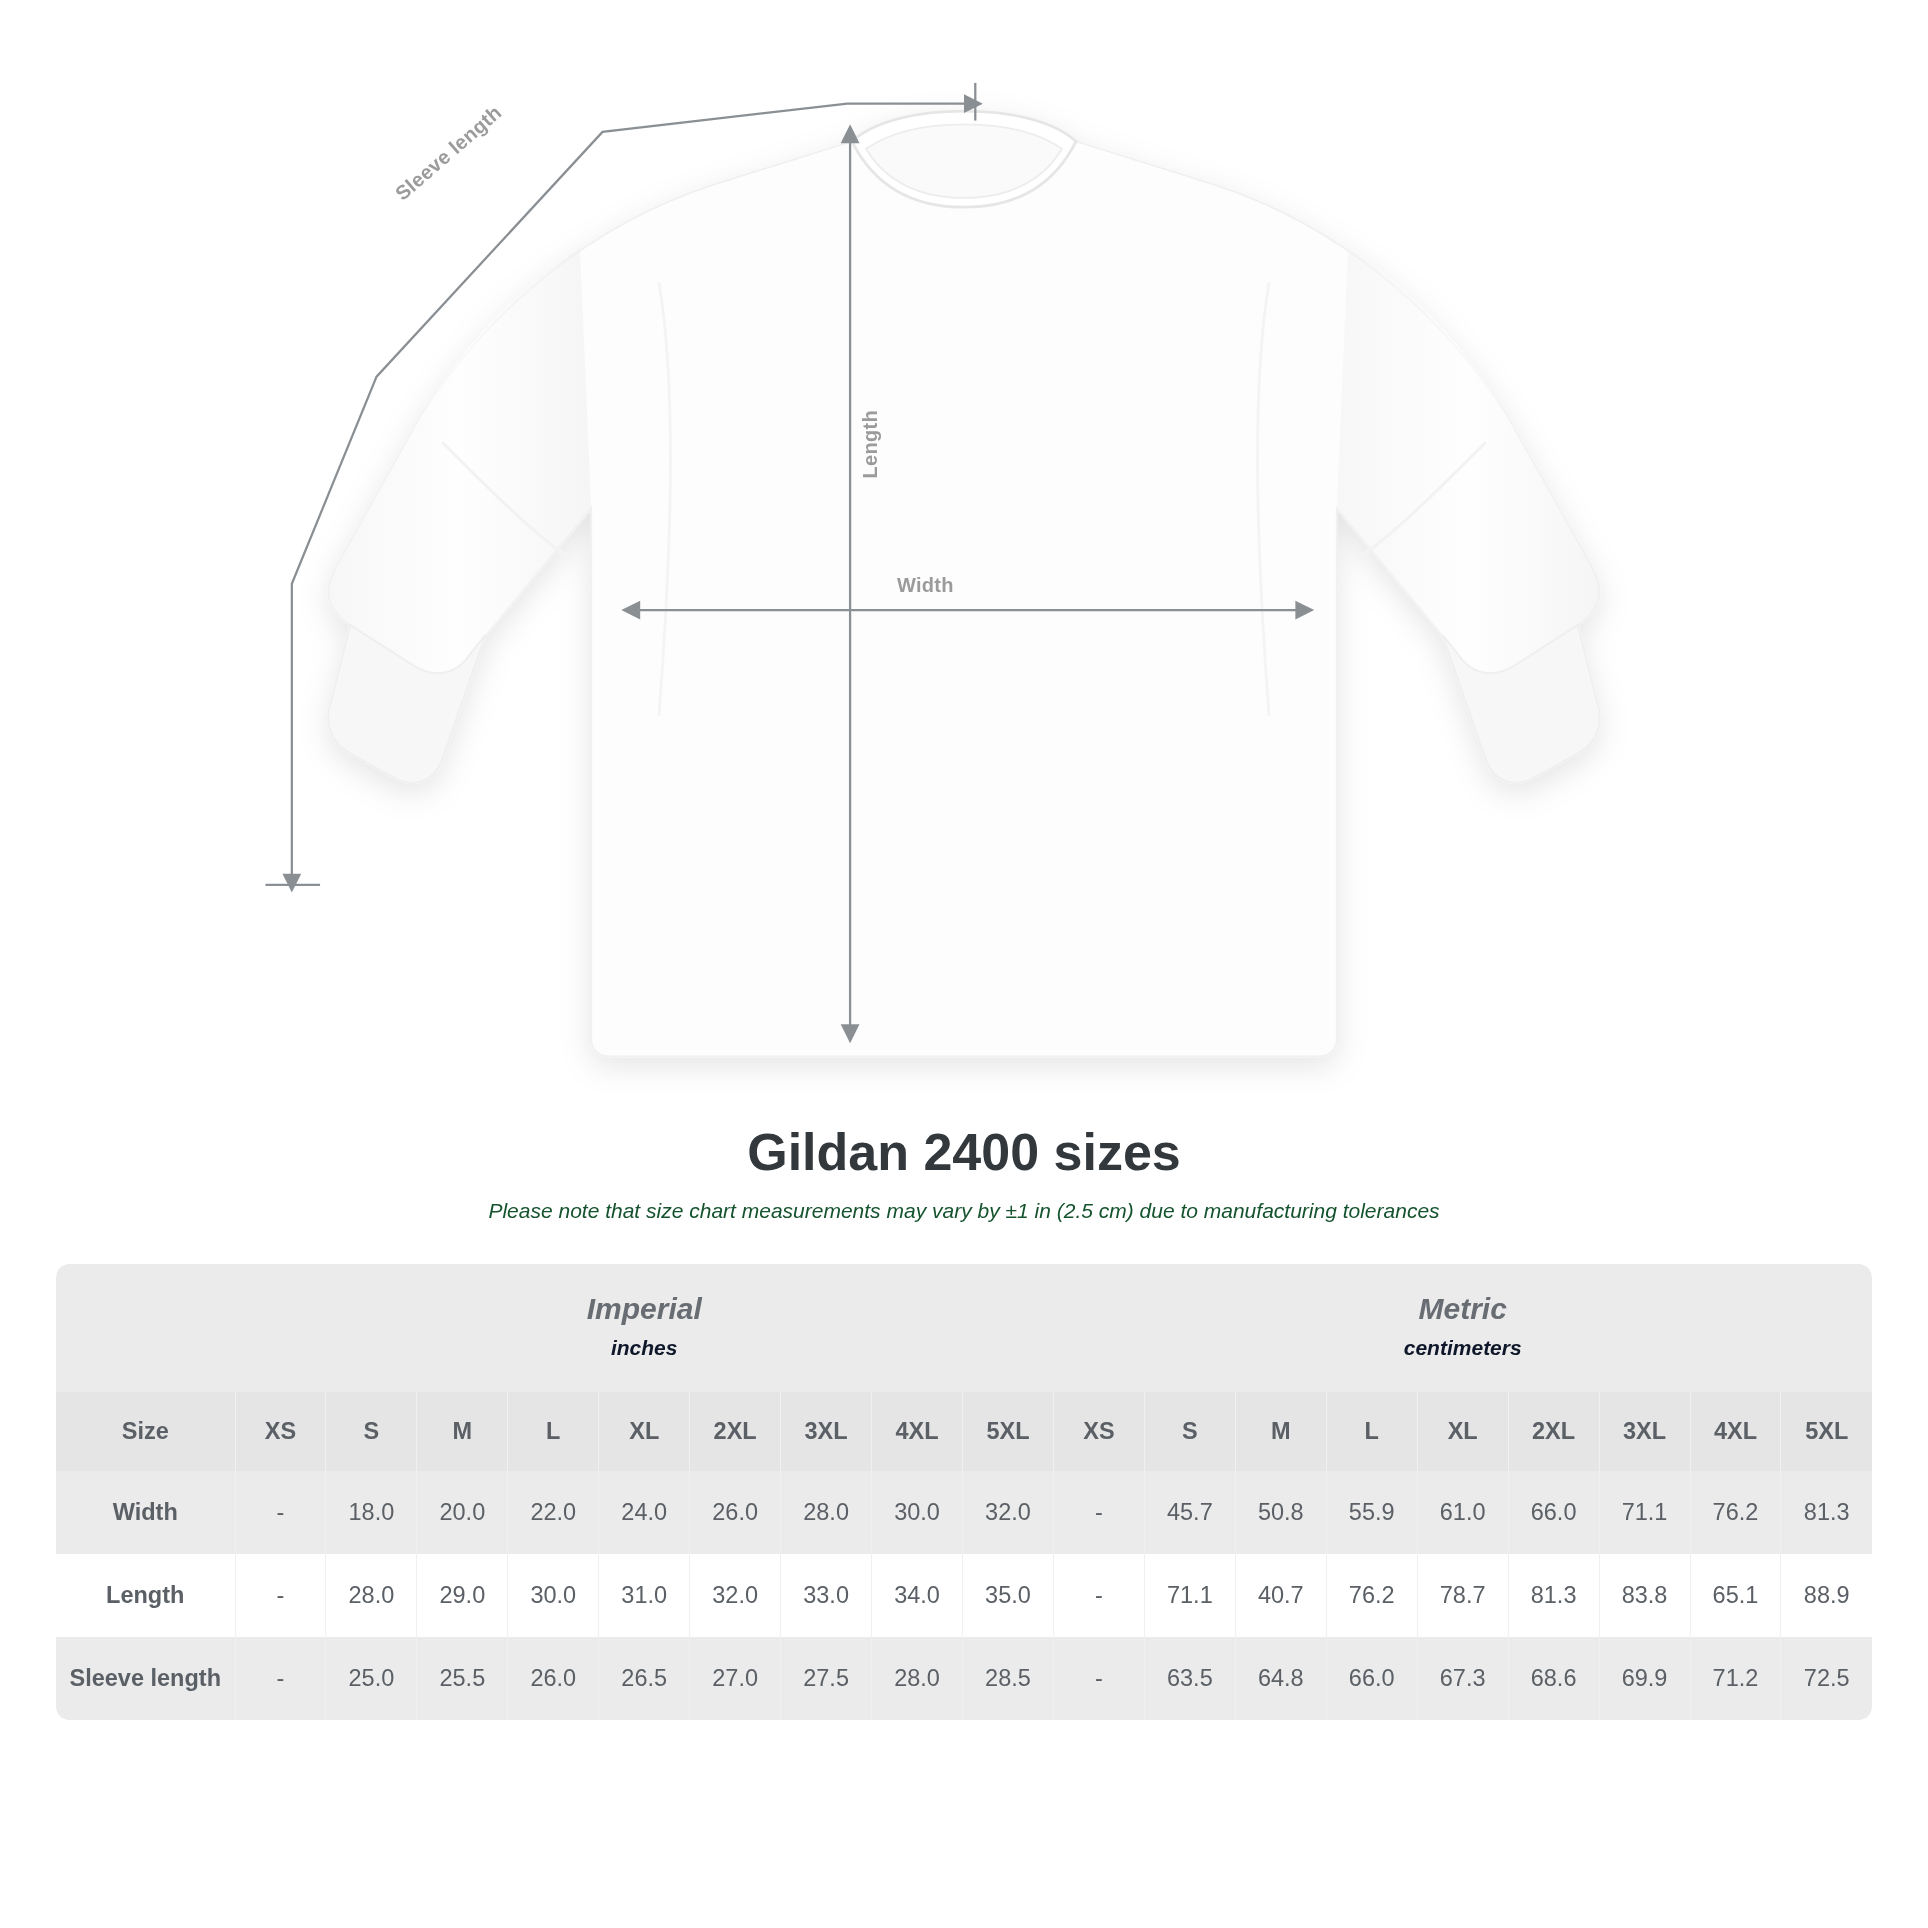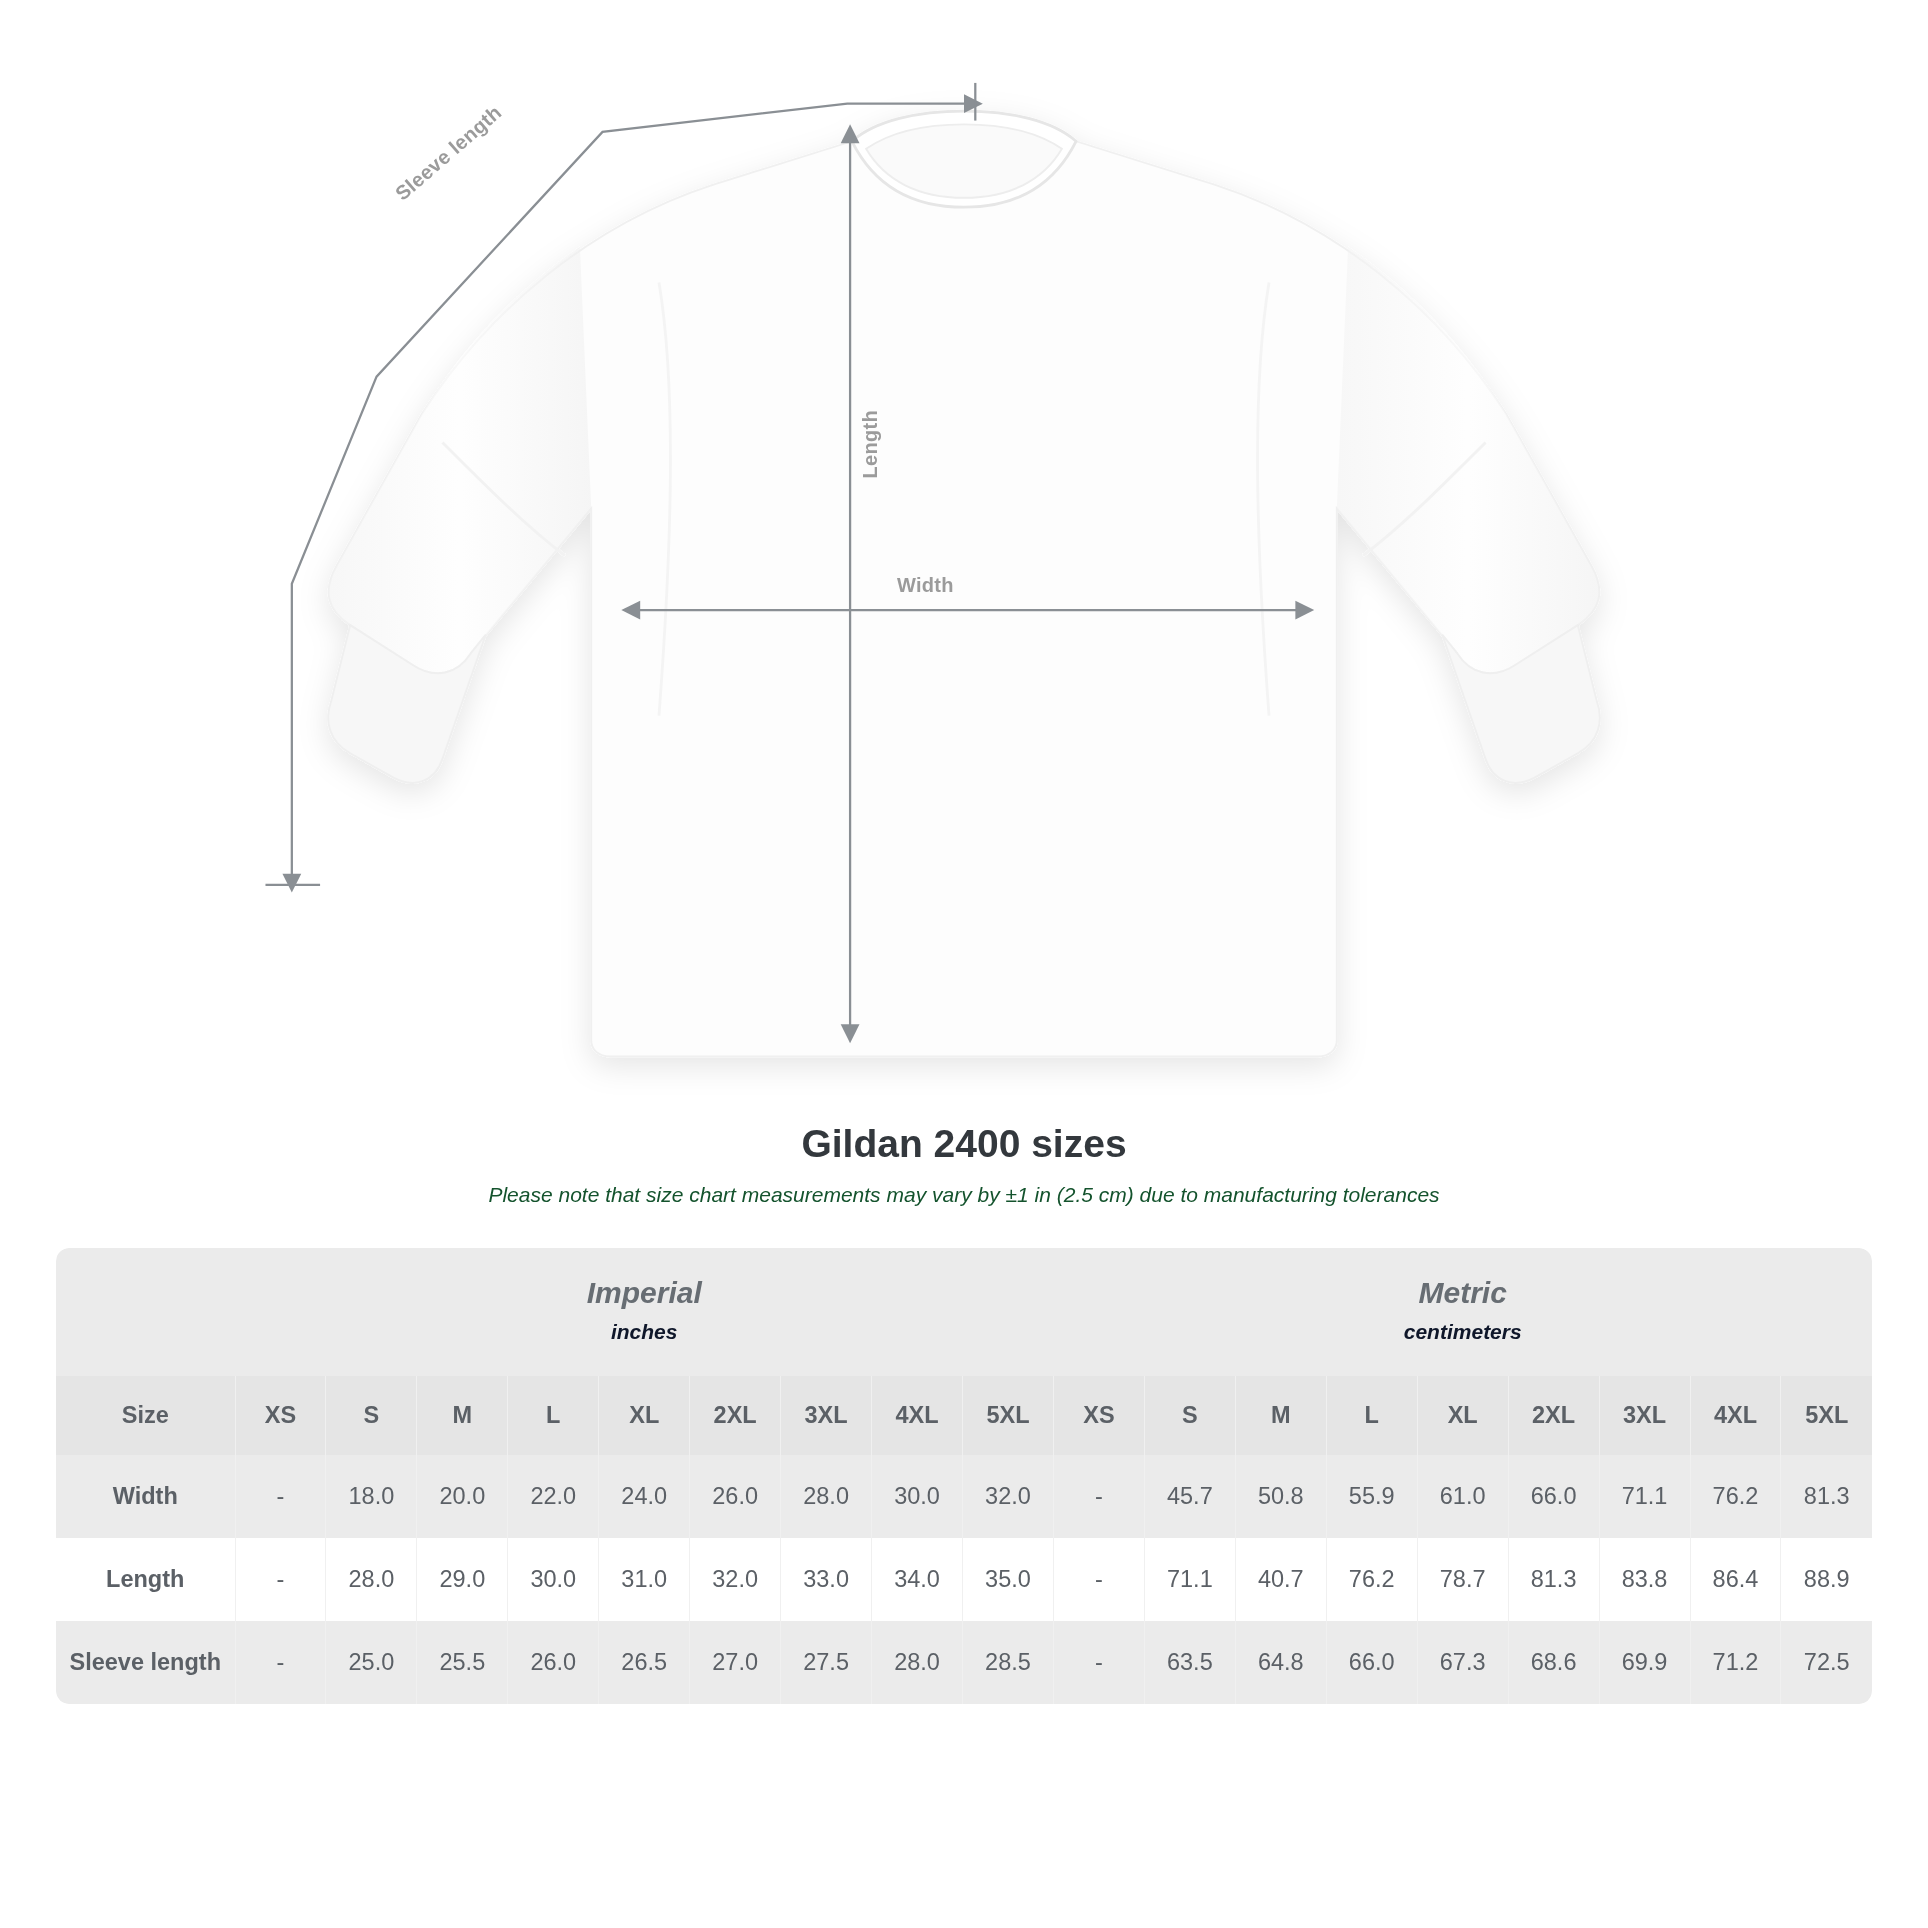--- a/index.html
+++ b/index.html
@@ -38,21 +38,21 @@
   .dim-label.sleeve {
     left: 391px; top: 188px;
     transform: rotate(-41deg);
     transform-origin: left top;
     white-space: nowrap;
   }
 
   
   .title-block { text-align: center; margin-top: 11.3px; }
   .chart-title {
-    font-size: 39px;
+    font-size: 52px;
     font-weight: bold;
     color: #33383d;
     margin: 0 0 17px 0;
   }
   .chart-subtitle {
     font-size: 21px;
     font-style: italic;
     color: #14532d;
     margin: 16px;
   }
@@ -281,21 +281,21 @@
           <td>33.0</td>
           <td>34.0</td>
           <td>35.0</td>
           <td>-</td>
           <td>71.1</td>
           <td>40.7</td>
           <td>76.2</td>
           <td>78.7</td>
           <td>81.3</td>
           <td>83.8</td>
-          <td>86.4</td>
+          <td>65.1</td>
           <td>88.9</td>
         </tr>
         <tr>
           <td class="row-label corner-bl">Sleeve length</td>
           <td>-</td>
           <td>25.0</td>
           <td>25.5</td>
           <td>26.0</td>
           <td>26.5</td>
           <td>27.0</td>

